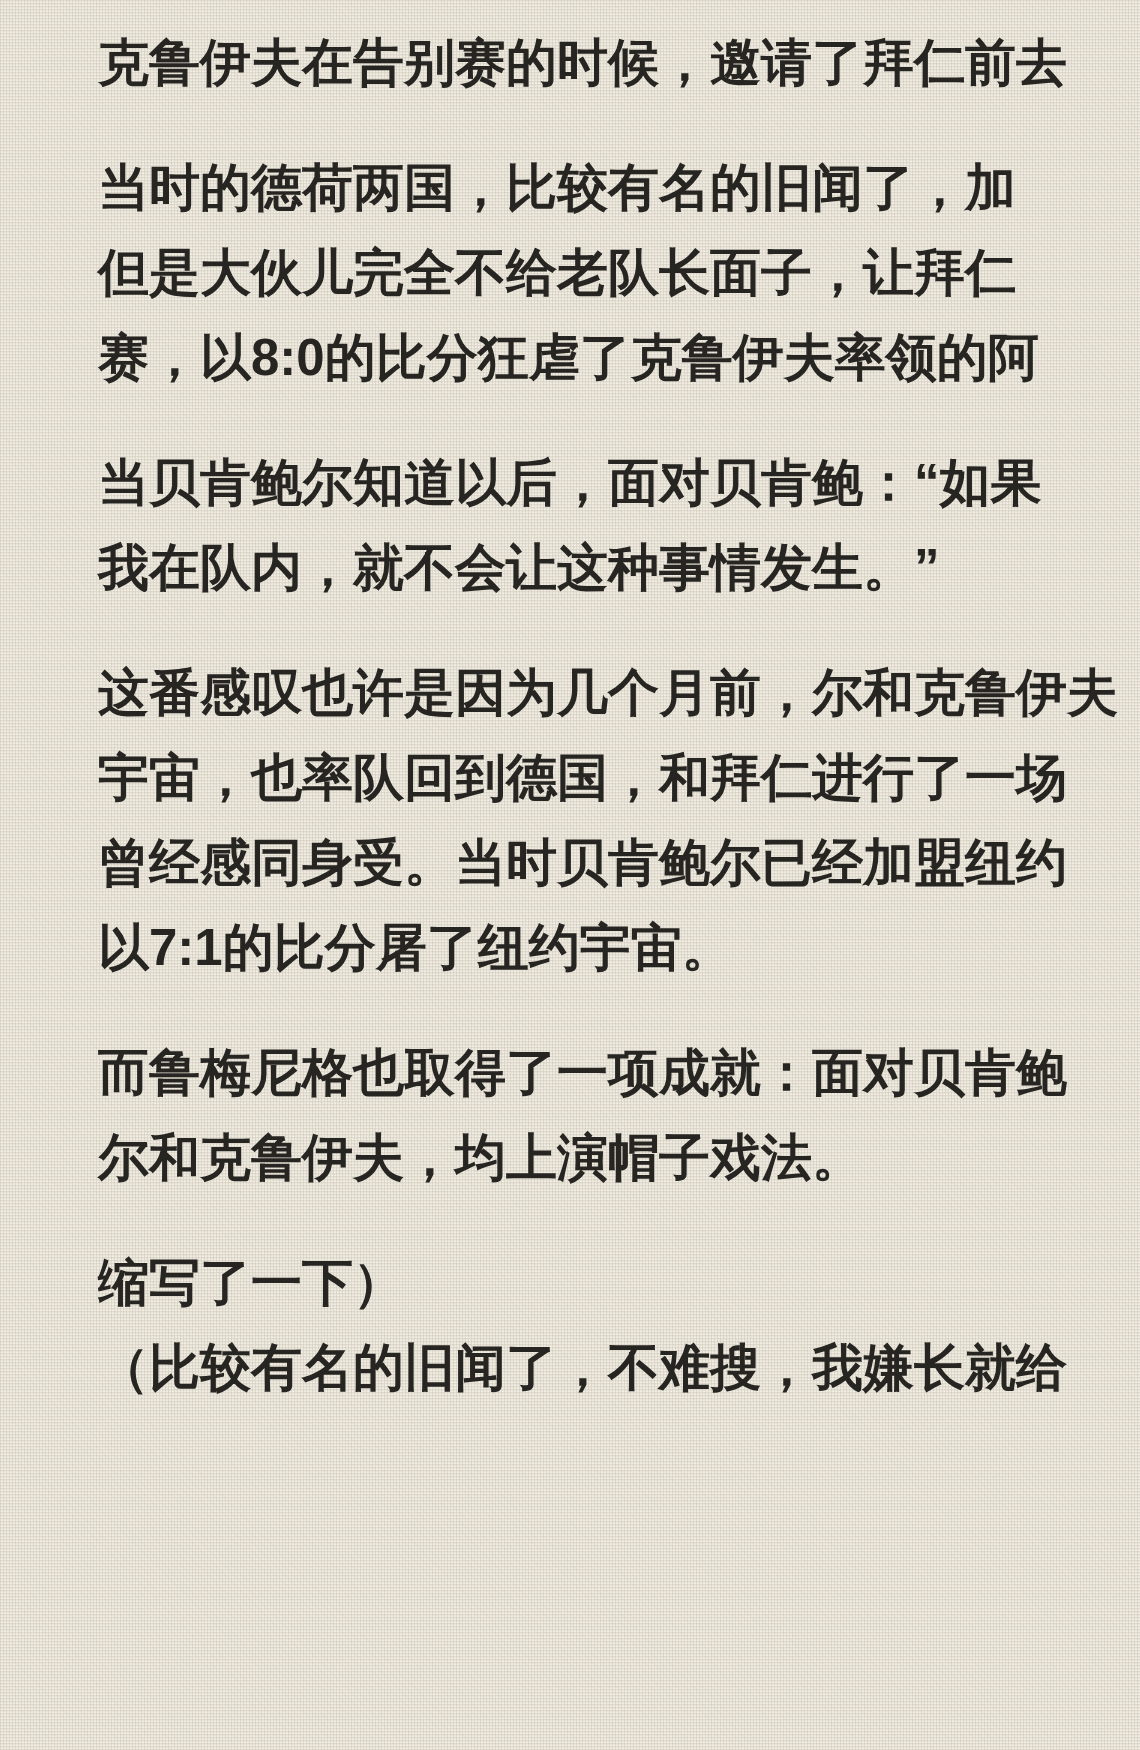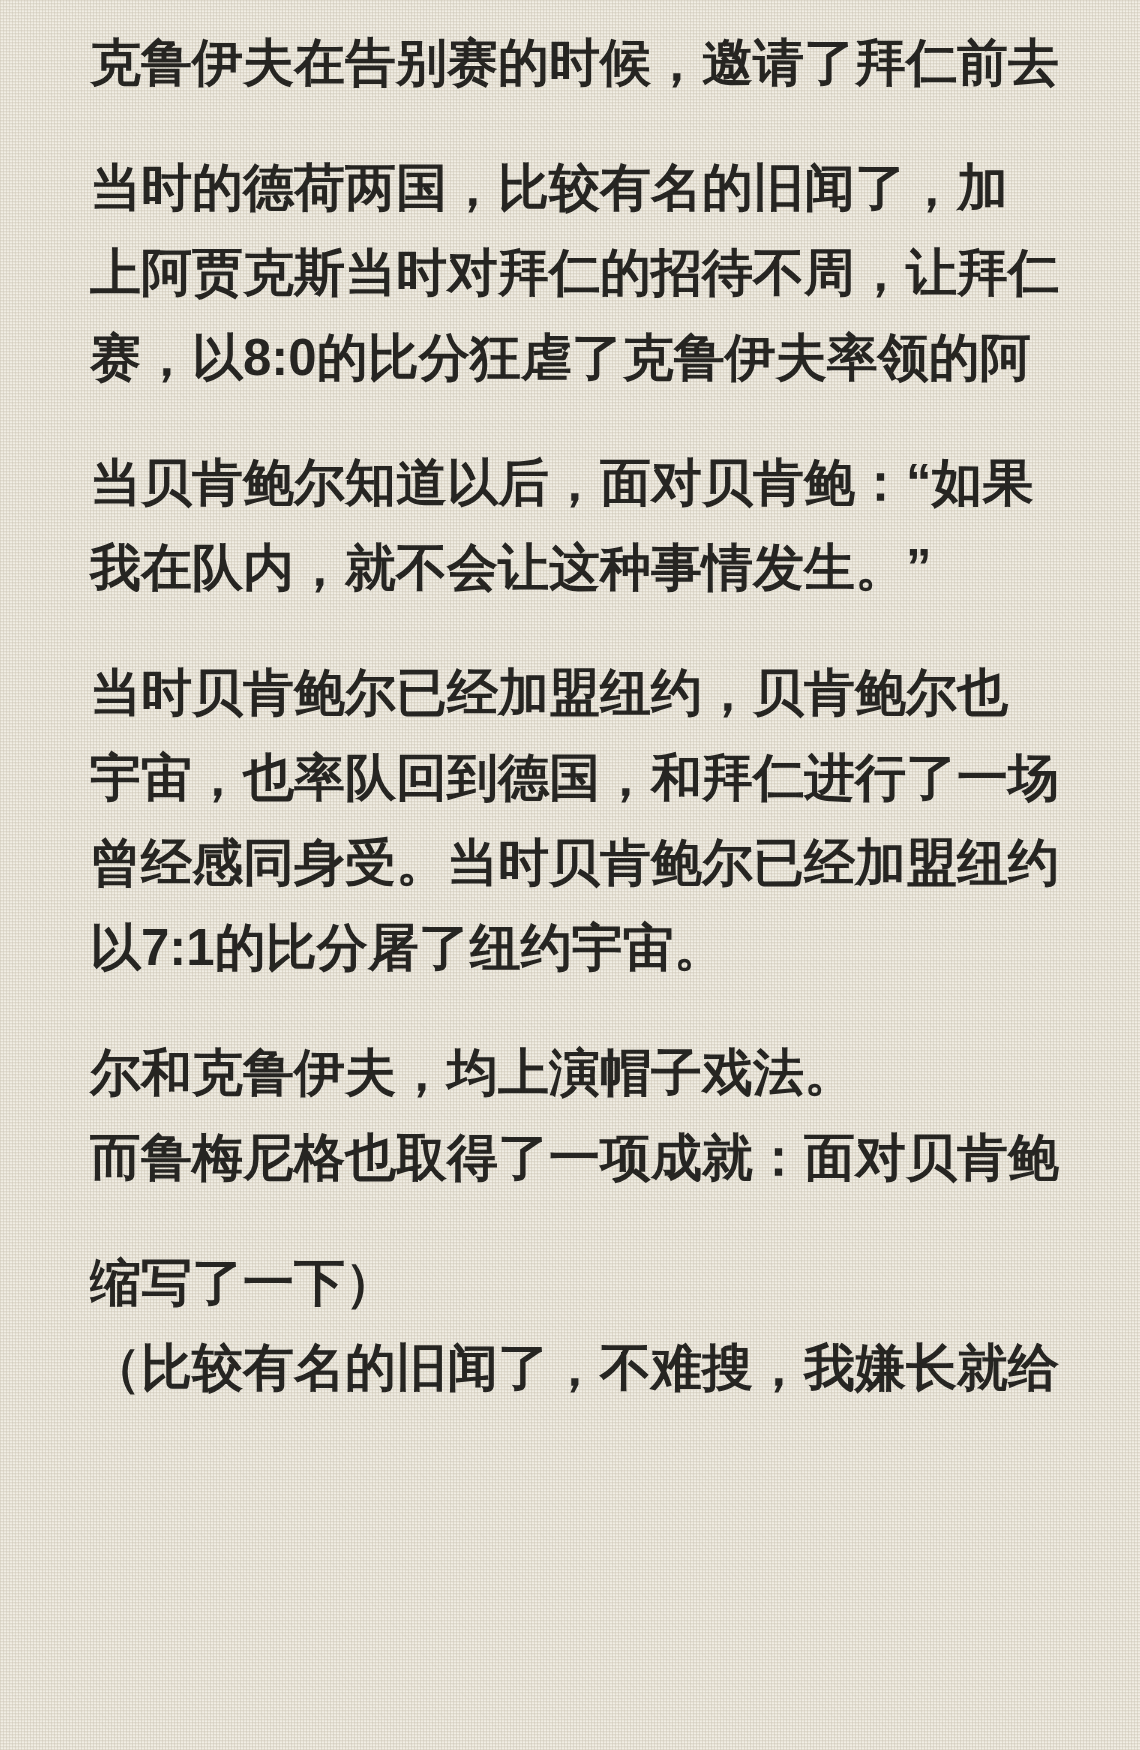--- a/index.html
+++ b/index.html
@@ -25,21 +25,21 @@
         rgba(255,255,255,0.0) 1px, rgba(255,255,255,0.0) 3px),
       repeating-linear-gradient(0deg,
         rgba(208,201,186,0.40) 0px, rgba(208,201,186,0.40) 1px,
         rgba(252,250,244,0.35) 1px, rgba(252,250,244,0.35) 2px,
         rgba(255,255,255,0.0) 2px, rgba(255,255,255,0.0) 3px),
       repeating-linear-gradient(45deg,
         rgba(222,216,202,0.18) 0px, rgba(222,216,202,0.18) 2px,
         rgba(255,255,255,0.0) 2px, rgba(255,255,255,0.0) 6px);
   }
   .paragraph {
-    margin: 0 0 40px 8px;
+    margin: 0 0 40px 16px;
   }
   .paragraph:last-child {
     margin-bottom: 0;
   }
   .line {
     white-space: nowrap;
     font-size: 51px;
     line-height: 85px;
     height: 85px;
     font-weight: 600;
@@ -52,39 +52,39 @@
 <body>
 
 <div class="page">
 
   <div class="paragraph">
     <div class="line">克鲁伊夫在告别赛的时候，邀请了拜仁前去</div>
   </div>
 
   <div class="paragraph">
     <div class="line">当时的德荷两国，比较有名的旧闻了，加</div>
-    <div class="line">上阿贾克斯当时对拜仁的招待不周，让拜仁</div>
+    <div class="line">但是大伙儿完全不给老队长面子，让拜仁</div>
     <div class="line">赛，以8:0的比分狂虐了克鲁伊夫率领的阿</div>
   </div>
 
   <div class="paragraph">
     <div class="line">当贝肯鲍尔知道以后，面对贝肯鲍：“如果</div>
     <div class="line">我在队内，就不会让这种事情发生。”</div>
   </div>
 
   <div class="paragraph">
-    <div class="line">当时贝肯鲍尔已经加盟纽约，贝肯鲍尔也</div>
+    <div class="line">这番感叹也许是因为几个月前，尔和克鲁伊夫</div>
     <div class="line">宇宙，也率队回到德国，和拜仁进行了一场</div>
     <div class="line">曾经感同身受。当时贝肯鲍尔已经加盟纽约</div>
     <div class="line">以7:1的比分屠了纽约宇宙。</div>
   </div>
 
   <div class="paragraph">
+    <div class="line">而鲁梅尼格也取得了一项成就：面对贝肯鲍</div>
     <div class="line">尔和克鲁伊夫，均上演帽子戏法。</div>
-    <div class="line">而鲁梅尼格也取得了一项成就：面对贝肯鲍</div>
   </div>
 
   <div class="paragraph">
     <div class="line">缩写了一下）</div>
     <div class="line">（比较有名的旧闻了，不难搜，我嫌长就给</div>
   </div>
 
 </div>
 
 </body></html>

